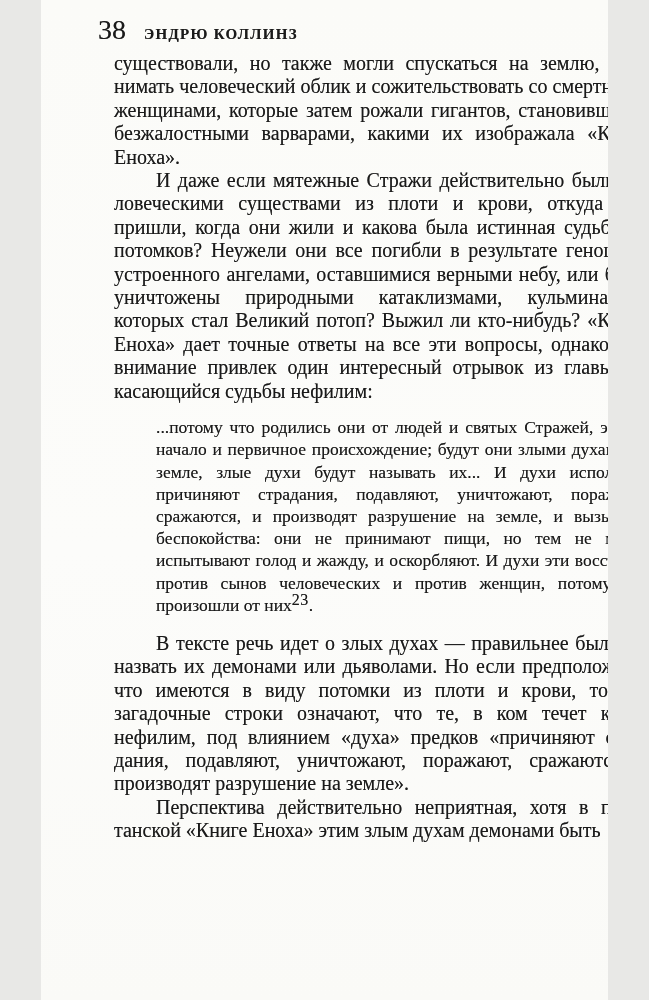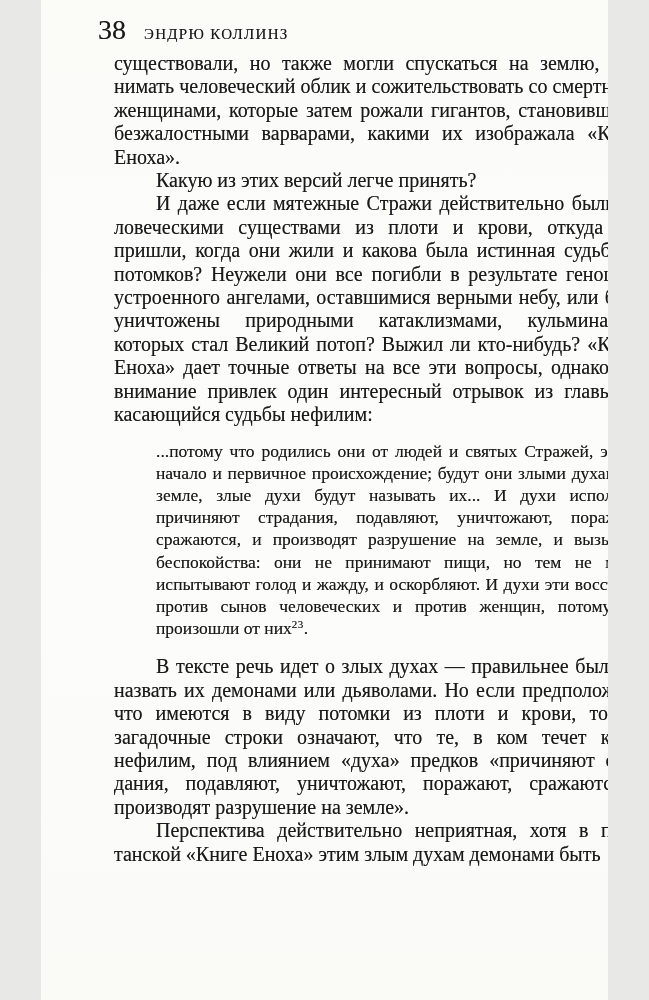--- a/index.html
+++ b/index.html
@@ -26,20 +26,21 @@
     align-items: baseline;
     gap: 18px;
   }
   .page-number {
     font-size: 28px;
     line-height: 1;
   }
   .running-title {
     font-size: 15px;
     letter-spacing: 1.3px;
+    font-weight: bold;
   }
   .page-body {
     position: absolute;
     top: 52px;
     left: 57px;
     width: 535px;
     font-size: 20px;
     line-height: 23.4px;
     text-align: justify;
     hyphens: auto;
@@ -50,36 +51,35 @@
   }
   p.body-para.indent {
     text-indent: 42px;
   }
   p.quote {
     margin: 13px 0 16px 42px;
     font-size: 17.5px;
     line-height: 22.2px;
   }
   sup.footnote-ref {
-    font-size: 11px;
+    font-size: 16px;
     line-height: 0;
     vertical-align: 6px;
     letter-spacing: 0.5px;
   }
 </style>
 </head>
 <body>
 
 <div class="page">
   <div class="page-header">
     <span class="page-number">38</span>
     <span class="running-title">ЭНДРЮ КОЛЛИНЗ</span>
   </div>
 
   <div class="page-body">
       <p class="body-para">существовали, но также могли спускаться на землю, при­нимать человеческий облик и сожительствовать со смерт­ными женщинами, которые затем рожали гигантов, стано­вившихся безжалостными варварами, какими их изобра­жала «Книга Еноха».</p>
-      <p class="body-para indent">Какую из этих версий легче принять?</p>
       <p class="body-para indent">И даже если мятежные Стражи действительно были че­ловеческими существами из плоти и крови, откуда они пришли, когда они жили и какова была истинная судьба их потомков? Неужели они все погибли в результате гено­цида, устроенного ангелами, оставшимися верными небу, или были уничтожены природными катаклизмами, куль­минацией которых стал Великий потоп? Выжил ли кто-ни­будь? «Книга Еноха» дает точные ответы на все эти вопро­сы, однако мое внимание привлек один интересный отры­вок из главы 15, касающийся судьбы нефилим:</p>
       <p class="quote"><span>...потому что родились они от людей и святых Стражей, это их начало и первичное происхождение; будут они злыми ду­хами на земле, злые духи будут называть их... И духи исполи­нов причиняют страдания, подавляют, уничтожают, поража­ют, сражаются, и производят разрушение на земле, и вызыва­ют беспокойства: они не принимают пищи, но тем не менее испытывают голод и жажду, и оскорбляют. И духи эти восста­нут против сынов человеческих и против женщин, потому что произошли от них</span><sup class="footnote-ref">23</sup><span>.</span></p>
       <p class="body-para indent">В тексте речь идет о злых духах — правильнее было бы назвать их демонами или дьяволами. Но если предполо­жить, что имеются в виду потомки из плоти и крови, то эти загадочные строки означают, что те, в ком течет кровь нефилим, под влиянием «духа» предков «причиняют стра­дания, подавляют, уничтожают, поражают, сражаются и производят разрушение на земле».</p>
       <p class="body-para indent">Перспектива действительно неприятная, хотя в пури­танской «Книге Еноха» этим злым духам демонами быть</p>
     </div>
 </div>
 
 </body></html>

